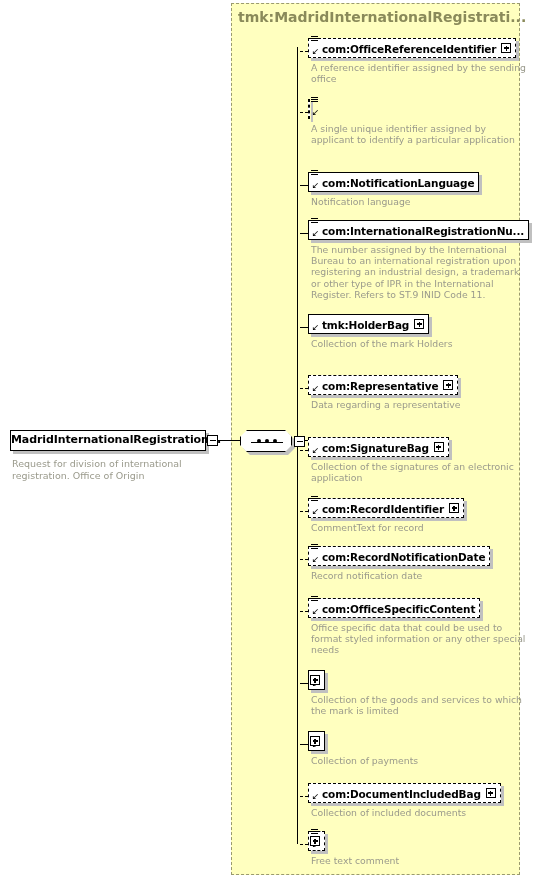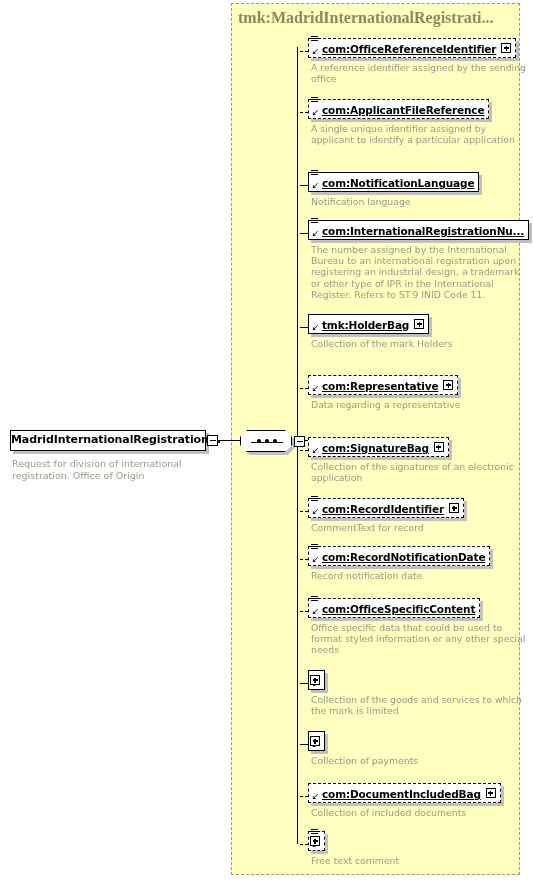--- a/index.html
+++ b/index.html
@@ -62,42 +62,42 @@
 
   
   #group-box{
     position:absolute;left:231px;top:3px;width:289px;height:872px;
     background:#ffffbf;
     border:1.3px dashed #9a9a6e;
     box-sizing:border-box;
   }
   #group-title{
     position:absolute;left:238px;top:9px;
-    font-size:16px;font-weight:bold;color:#8a8a5a;white-space:nowrap;font-family:Liberation Serif, serif;
+    font-size:14px;font-weight:bold;color:#8a8a5a;white-space:nowrap;
   }
 
   
   #spine{position:absolute;left:297px;top:47px;width:1.2px;height:797px;background:#000;}
 
   
   .row{position:absolute;left:300px;}
   .connector{position:absolute;left:0px;top:13px;width:8px;height:0;
              border-top:1.2px solid #000;}
   .connector.opt{border-top-style:dashed;}
   .ebox{
     position:absolute;left:8px;top:0;
     height:20px;background:#fff;border:1.3px solid #000;
     box-sizing:border-box;white-space:nowrap;
     box-shadow:3px 3px 0 0 #c0c0c0;
   }
   .ebox.opt{border-style:dashed;}
   .elabel{
     display:inline-block;padding:2px 4px 8px 13px;
     font-size:10.5px;font-weight:bold;color:#000;letter-spacing:-.15px;
-    line-height:16px;vertical-align:top;text-decoration:underline;
+    line-height:16px;vertical-align:top;
   }
   
   .attr-icon{
     position:absolute;left:2px;top:-3px;width:7px;height:7px;
   }
   .attr-icon i{
     position:absolute;left:0;height:1px;background:#000;display:block;
   }
   .attr-icon i:nth-child(1){top:0;width:7px;}
   .attr-icon i:nth-child(2){top:2px;width:7px;}
@@ -157,21 +157,21 @@
           <i></i>
         </span><span class="arrow-icon" style="transform: rotate(180deg);">↗</span><span class="elabel">com:OfficeReferenceIdentifier</span><span class="plusbox"></span></div>
       <div class="edesc">A reference identifier assigned by the sending office</div>
     </div>
     <div class="row" style="top: 99px;">
       <div class="connector opt"></div>
       <div class="ebox opt"><span class="attr-icon">
           <i></i>
           <i></i>
           <i></i>
-        </span><span class="arrow-icon" style="transform: rotate(180deg);">↗</span><span class="elabel">com:ApplicantFileReference</span></div>
+        </span><span class="arrow-icon" style="transform: rotate(180deg);">↗</span></div>
       <div class="edesc">A single unique identifier assigned by applicant to identify a particular application</div>
     </div>
     <div class="row" style="top: 172px;">
       <div class="connector"></div>
       <div class="ebox"><span class="attr-icon">
           <i></i>
           <i></i>
           <i></i>
         </span><span class="arrow-icon" style="transform: rotate(180deg);">↗</span><span class="elabel">com:NotificationLanguage</span></div>
       <div class="edesc">Notification language</div>

